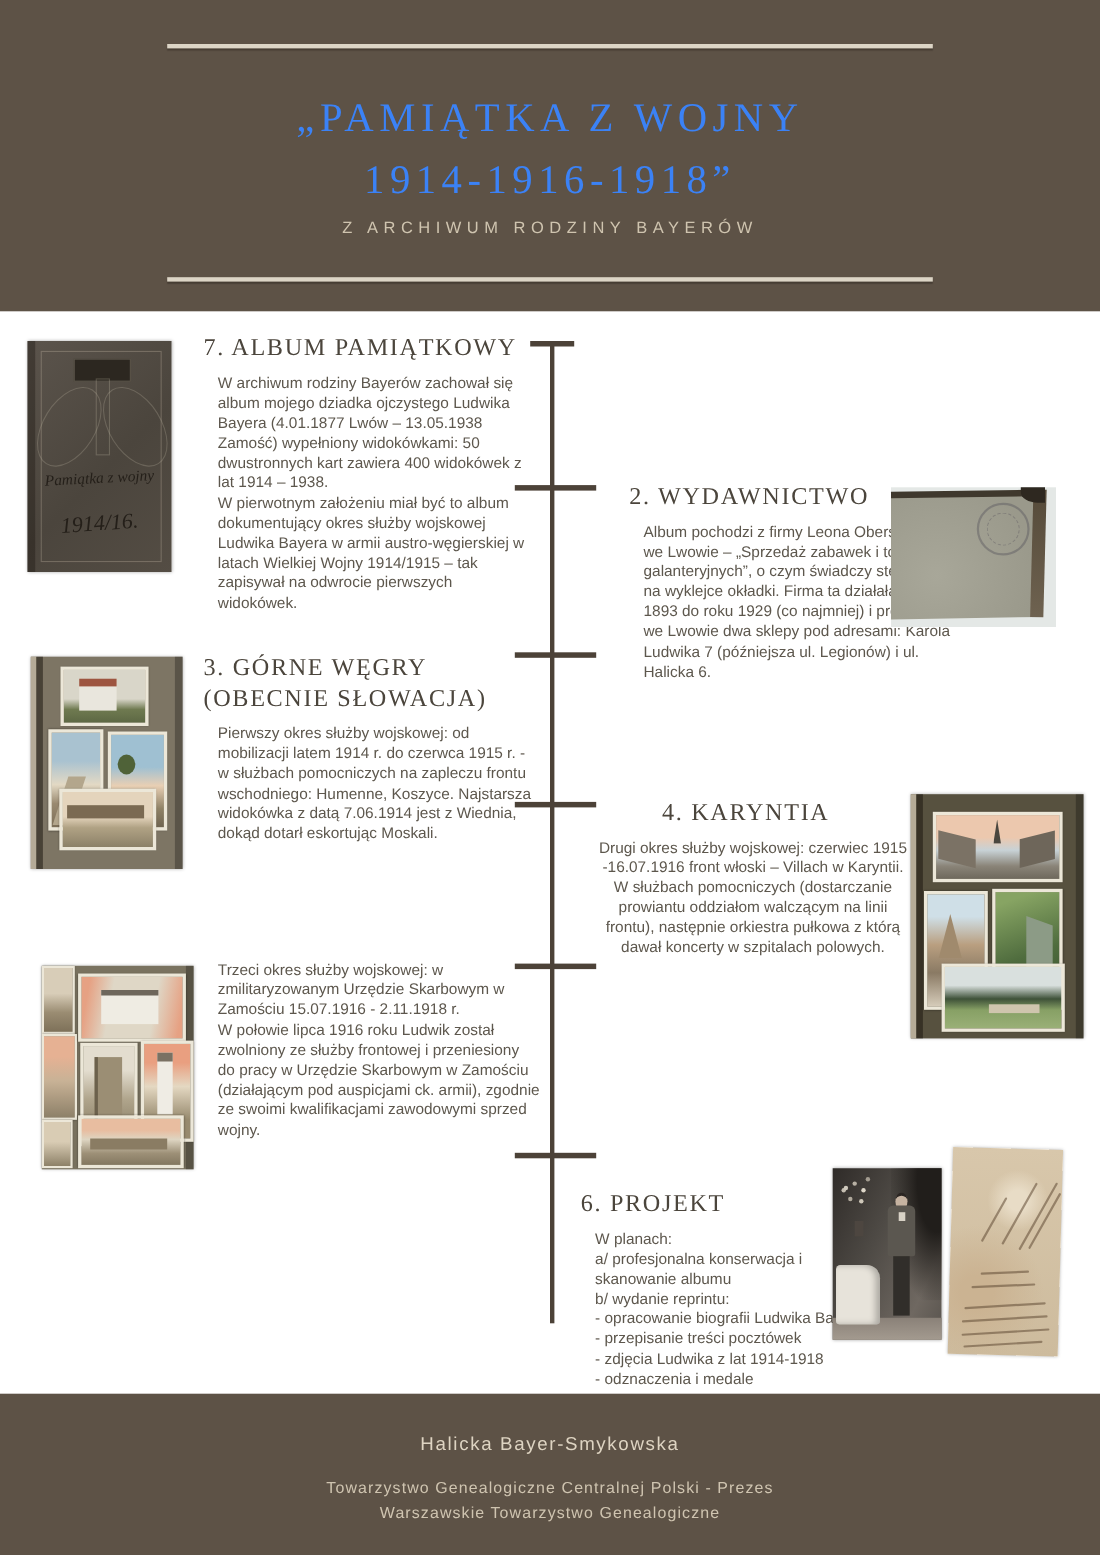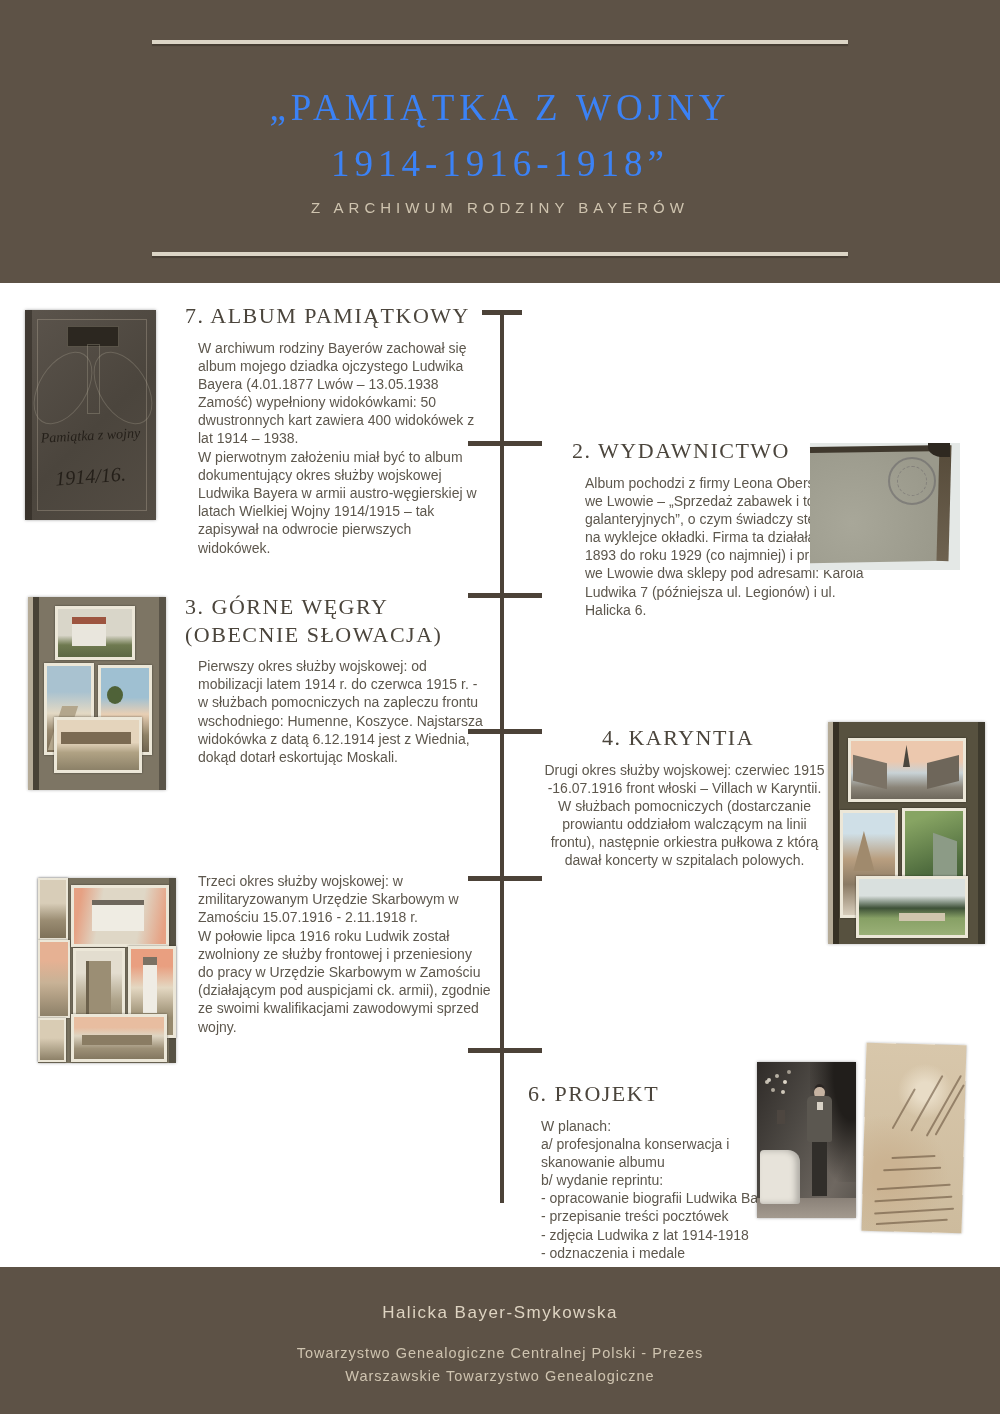--- a/index.html
+++ b/index.html
@@ -201,21 +201,21 @@
     <p>W archiwum rodziny Bayerów zachował się album mojego dziadka ojczystego Ludwika Bayera (4.01.1877 Lwów – 13.05.1938 Zamość) wypełniony widokówkami: 50 dwustronnych kart zawiera 400 widokówek z lat 1914 – 1938.
 W pierwotnym założeniu miał być to album dokumentujący okres służby wojskowej Ludwika Bayera w armii austro-węgierskiej w latach Wielkiej Wojny 1914/1915 – tak zapisywał na odwrocie pierwszych widokówek.</p>
   </div>
   <div class="section" id="s2">
     <h2>2. WYDAWNICTWO</h2>
     <p>Album pochodzi z firmy Leona Oberskiego we Lwowie – „Sprzedaż zabawek i towarów galanteryjnych”, o czym świadczy stempel na wyklejce okładki. Firma ta działała od 1893 do roku 1929 (co najmniej) i prowadziła we Lwowie dwa sklepy pod adresami: Karola Ludwika 7 (późniejsza ul. Legionów) i ul. Halicka 6.</p>
   </div>
   <div class="section" id="s3">
     <h2>3. GÓRNE WĘGRY
 (OBECNIE SŁOWACJA)</h2>
-    <p>Pierwszy okres służby wojskowej: od mobilizacji latem 1914 r. do czerwca 1915 r. - w służbach pomocniczych na zapleczu frontu wschodniego: Humenne, Koszyce. Najstarsza widokówka z datą 6.12.1914 jest z Wiednia, dokąd dotarł eskortując Moskali.</p>
+    <p>Pierwszy okres służby wojskowej: od mobilizacji latem 1914 r. do czerwca 1915 r. - w służbach pomocniczych na zapleczu frontu wschodniego: Humenne, Koszyce. Najstarsza widokówka z datą 7.06.1914 jest z Wiednia, dokąd dotarł eskortując Moskali.</p>
   </div>
   <div class="section" id="s4">
     <h2>4. KARYNTIA</h2>
     <p>Drugi okres służby wojskowej: czerwiec 1915 -16.07.1916 front włoski – Villach w Karyntii. W służbach pomocniczych (dostarczanie prowiantu oddziałom walczącym na linii frontu), następnie orkiestra pułkowa z którą dawał koncerty w szpitalach polowych.</p>
   </div>
   <div class="section" id="s5">
     <p>Trzeci okres służby wojskowej: w zmilitaryzowanym Urzędzie Skarbowym w Zamościu 15.07.1916 - 2.11.1918 r.
 W połowie lipca 1916 roku Ludwik został zwolniony ze służby frontowej i przeniesiony do pracy w Urzędzie Skarbowym w Zamościu (działającym pod auspicjami ck. armii), zgodnie ze swoimi kwalifikacjami zawodowymi sprzed wojny.</p>
   </div>
   <div class="section" id="s6">

